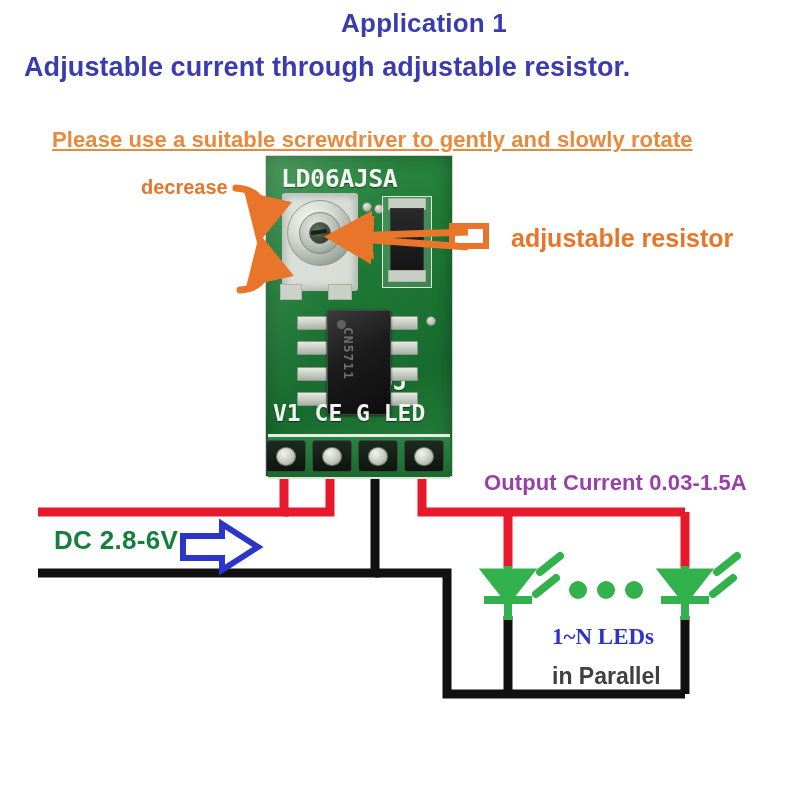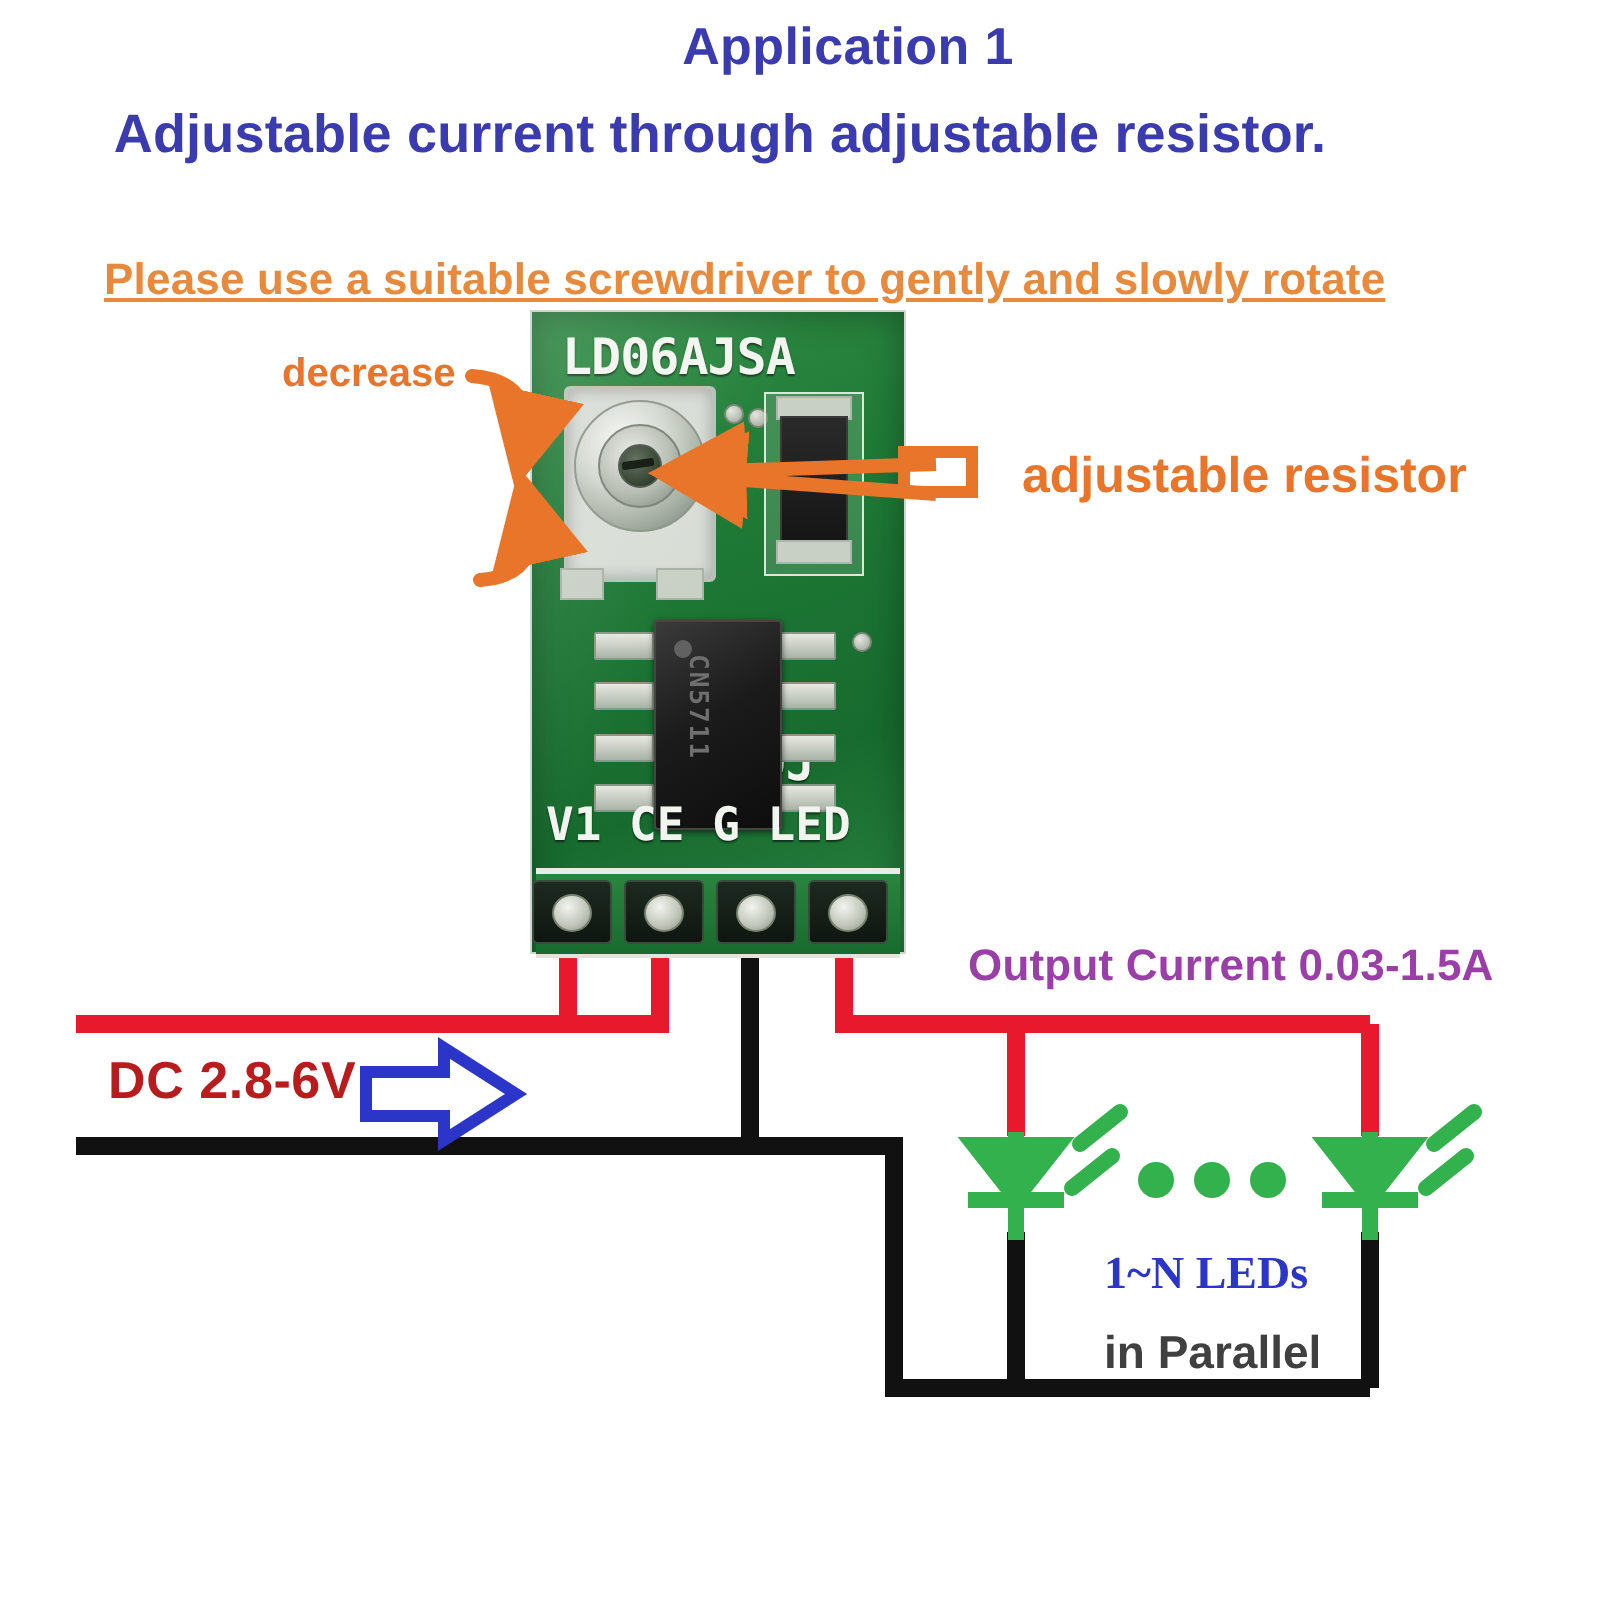--- a/index.html
+++ b/index.html
@@ -8,28 +8,28 @@
     width:800px;height:800px;
     font-family:"Liberation Sans", sans-serif;
     overflow:hidden;position:relative;
   }
   #stage{position:absolute;left:0;top:0;width:800px;height:800px;background:#fff;}
 
   
   .txt{position:absolute;white-space:nowrap;font-weight:bold;margin-left:24px;}
 
   #title-app      {left:0;top:8px;width:800px;text-align:center;font-size:26px;color:#3b3bb0;letter-spacing:.2px;}
-  #title-sub      {left:0;top:52px;width:672px;text-align:center;font-size:27px;color:#3b3bb0;letter-spacing:.1px;}
+  #title-sub      {left:0;top:52px;width:672px;text-align:left;font-size:27px;color:#3b3bb0;letter-spacing:.1px;}
   #instruction    {left:28px;top:127px;font-size:22px;color:#e8893c;letter-spacing:.1px;text-decoration:underline;}
 
   #lbl-decrease   {left:117px;top:176px;font-size:20px;color:#e8752a;}
   #lbl-increase   {left:120px;top:258px;font-size:24px;color:#e8752a;}
   #lbl-adjres     {left:487px;top:224px;font-size:25px;color:#e8752a;}
 
-  #lbl-dc         {left:30px;top:525px;font-size:26px;color:#b91c1c;letter-spacing:.3px;}
+  #lbl-dc         {left:30px;top:525px;font-size:26px;color:#15803d;letter-spacing:.3px;}
   #lbl-output     {left:460px;top:470px;font-size:22px;color:#9b3fa8;letter-spacing:.1px;}
   #lbl-leds1      {left:528px;top:624px;font-size:23px;color:#2b35c8;}
   #lbl-leds2      {left:528px;top:663px;font-size:23px;color:#404040;}
 
   
   svg.layer{position:absolute;left:0;top:0;width:800px;height:800px;overflow:visible;}
   #wires{z-index:2;}
   #annots{z-index:6;}
 
   

